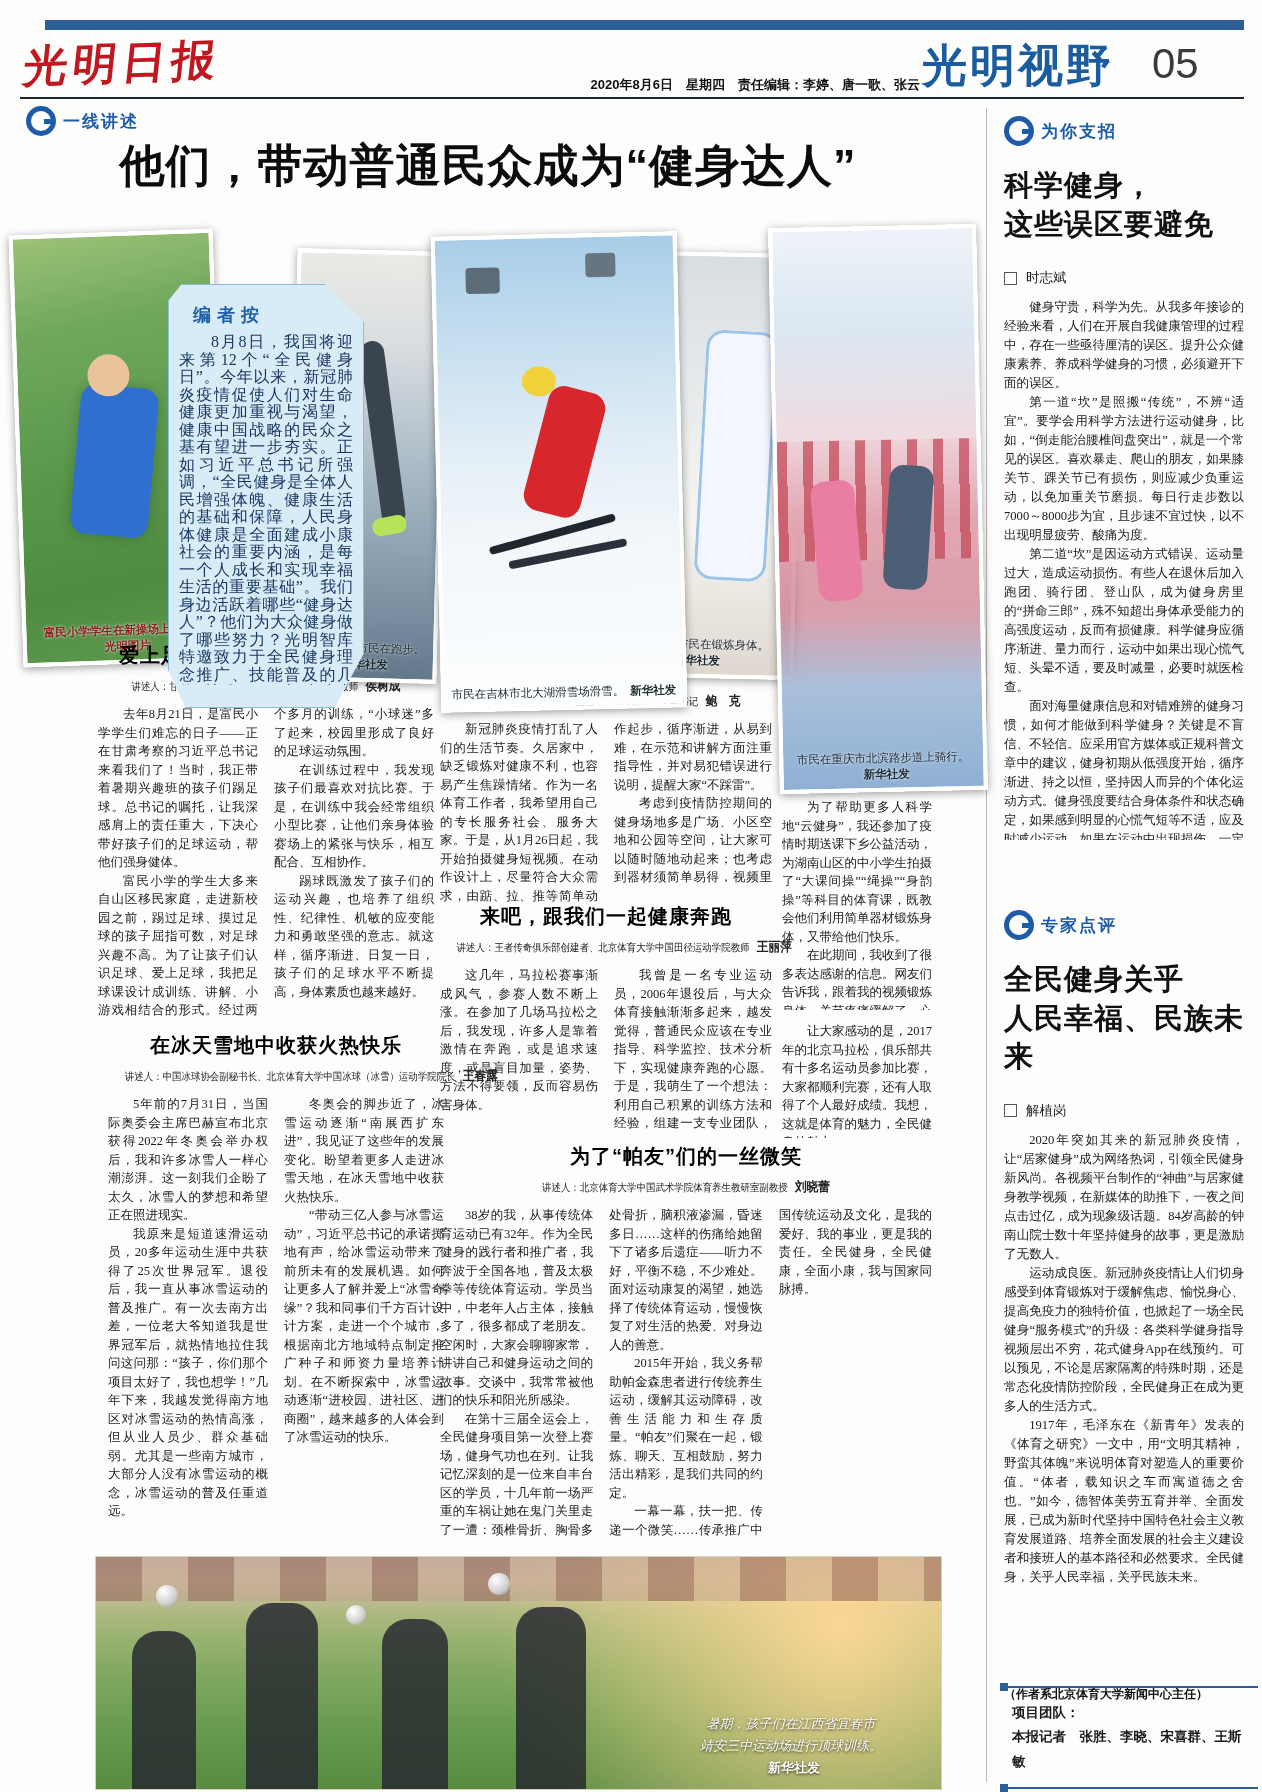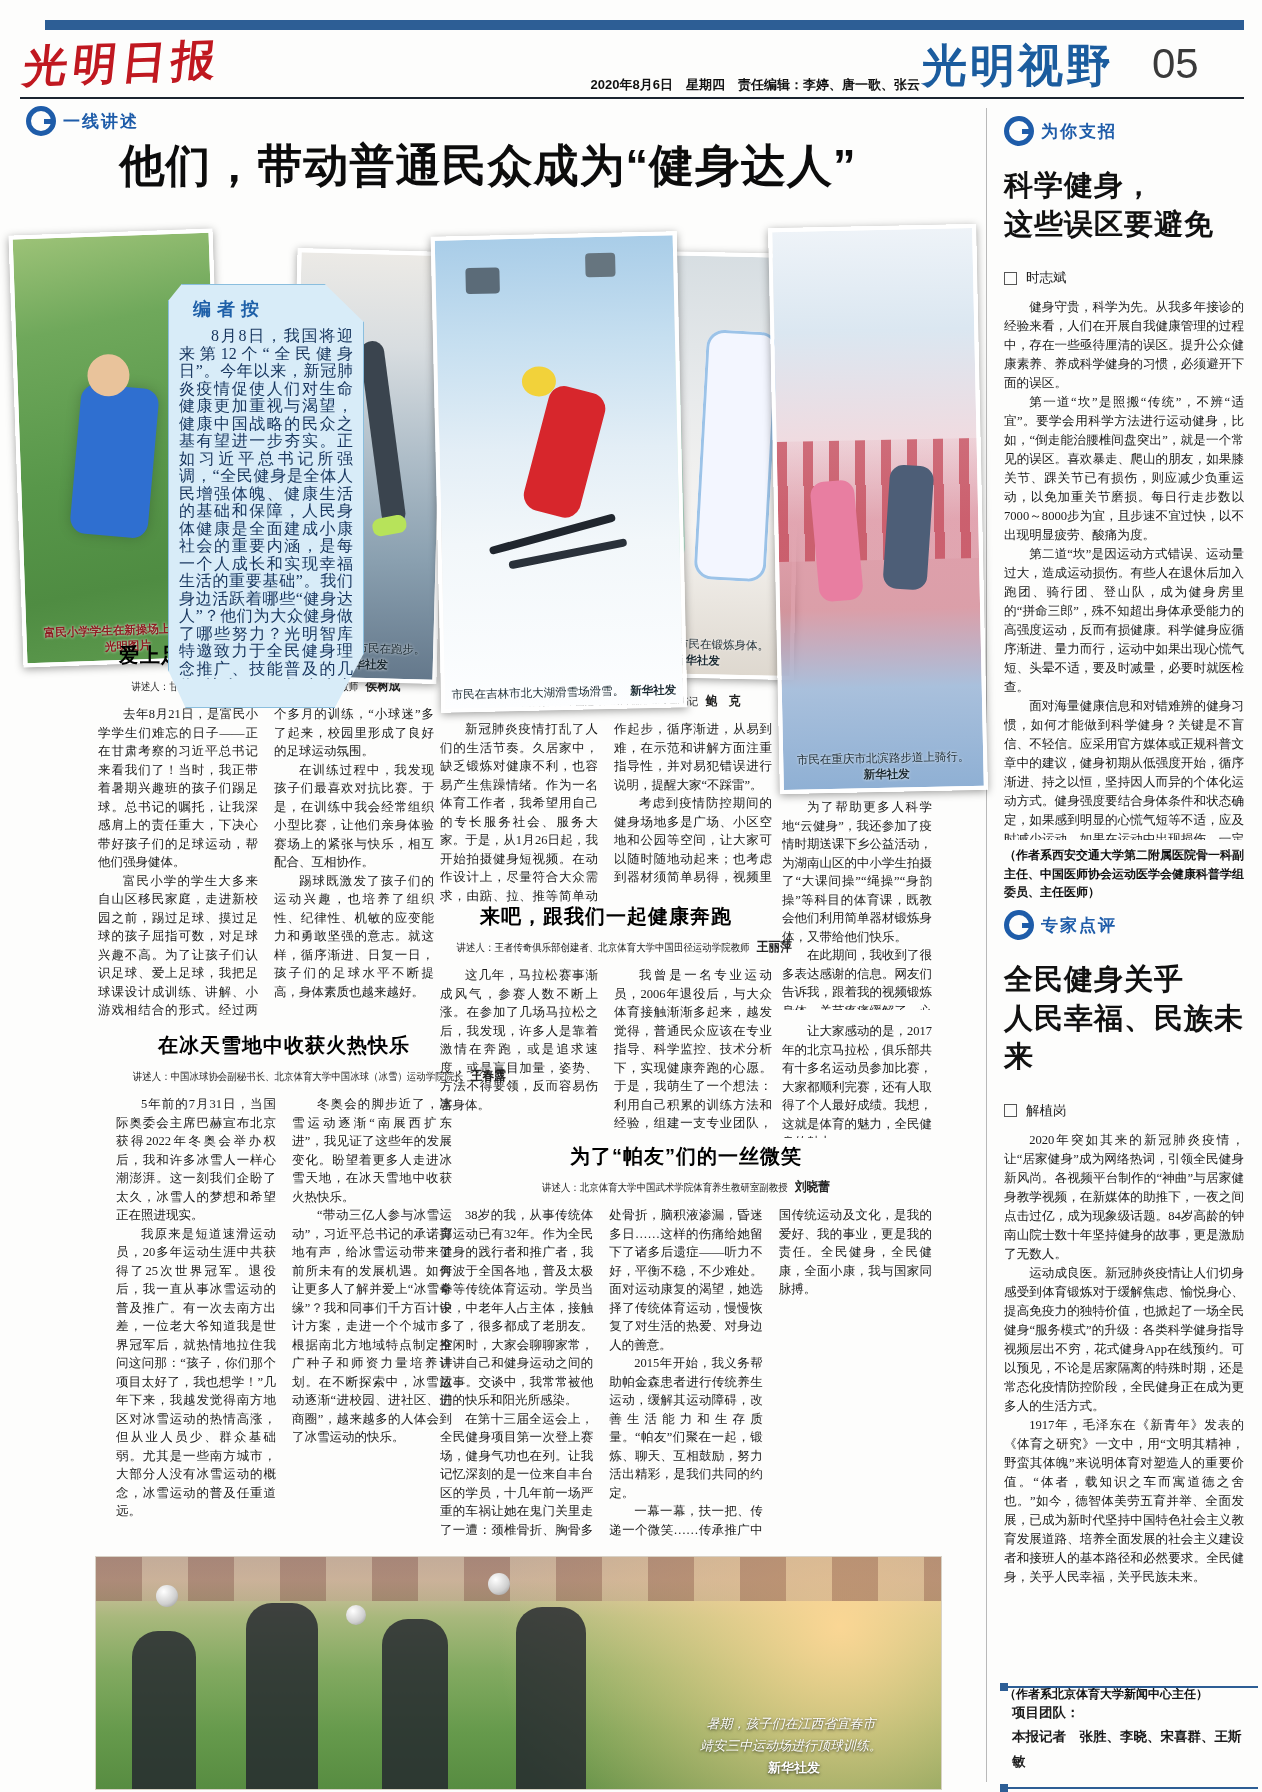--- a/index.html
+++ b/index.html
@@ -36,21 +36,21 @@
   .cap-red{color:#8f1d22;font-weight:bold;text-shadow:0 0 3px rgba(255,255,255,.95);}
   .cap strong{font-weight:bold;display:inline-block;margin-left:6px;}
   .deco{position:absolute;}
 
   #photo1{left:16px;top:232px;width:196px;height:424px;transform:rotate(-2deg);
           background:linear-gradient(170deg,#9cc277 0%,#6fa85b 22%,#58974a 55%,#4f8c42 80%,#5d9a4e 100%);}
   #photo2{left:292px;top:250px;width:142px;height:424px;transform:rotate(1.5deg);z-index:1;
           background:linear-gradient(180deg,#eceae6 0%,#d8dde0 22%,#aebdc8 48%,#8aa0b0 72%,#64788b 100%);}
   #editorbox{left:168px;top:284px;width:196px;height:424px;z-index:3;background:#d8ecf8;
              border:1px solid #8abede;clip-path:polygon(7% 0,80% 0,100% 9%,100% 87%,85% 100%,9% 100%,0 91%,0 4%);
-             padding:12px 10px 10px;box-sizing:border-box;}
+             padding:18px 10px 10px;box-sizing:border-box;}
   #editorbox h3{margin:0 0 6px 14px;color:#1d5fa8;font-size:18px;letter-spacing:6px;font-weight:bold;}
   #editorbox .note{font-size:16px;line-height:17.5px;text-align:justify;color:#16355e;text-indent:2em;
                    height:352px;overflow:hidden;}
   #photo3{left:436px;top:234px;width:238px;height:468px;transform:rotate(-1.3deg);z-index:2;
           background:linear-gradient(180deg,#a9cde8 0%,#c6dff0 22%,#e3eef6 45%,#f2f7fa 65%,#fdfeff 100%);}
   #photo4{left:598px;top:252px;width:192px;height:418px;transform:rotate(1.2deg);z-index:1;
           background:linear-gradient(180deg,#d7dee2 0%,#e9ebec 35%,#f6f4f1 65%,#ded8cf 100%);}
   #photo5{left:774px;top:226px;width:200px;height:558px;transform:rotate(-1.2deg);z-index:1;
           background:linear-gradient(180deg,#eef3f8 0%,#dbe7f1 18%,#f0dbe0 38%,#e0a0ac 52%,#c4607199 68%,#a9c0dc 82%,#8fb0d4 100%);}
 
@@ -62,21 +62,21 @@
           font-family:"Liberation Sans",sans-serif;transform:scaleX(.9);}
   .byline .name{font-size:13px;font-weight:bold;margin-left:8px;}
   .bodytxt{margin-top:10px;text-align:justify;font-size:12.5px;line-height:18.5px;overflow:hidden;column-fill:auto;}
   .bodytxt p{margin:0;text-indent:2em;}
   .cols2{column-count:2;column-gap:16px;}
   .cols3{column-count:3;column-gap:16px;}
   .cont{position:absolute;text-align:justify;font-size:12.5px;line-height:18.5px;overflow:hidden;}
   .cont p{margin:0;text-indent:2em;}
 
   #a1{left:98px;top:642px;width:336px;} #a1 .bodytxt{height:318px;}
-  #a3{left:116px;top:1032px;width:336px;} #a3 .bodytxt{height:452px;}
+  #a3{left:108px;top:1032px;width:336px;} #a3 .bodytxt{height:452px;}
   #a2{left:440px;top:630px;width:492px;} #a2 h2,#a2 .byline{width:332px;} #a2 .bodytxt{width:332px;height:200px;}
   #a2cont{left:782px;top:798px;width:150px;height:212px;}
   #a4{left:440px;top:903px;width:492px;} #a4 h2,#a4 .byline{width:332px;} #a4 .bodytxt{width:332px;height:168px;}
   #a4cont{left:782px;top:1022px;width:150px;height:116px;}
   #a5{left:440px;top:1143px;width:492px;} #a5 h2,#a5 .byline{width:492px;} #a5 .bodytxt{height:344px;}
 
   
   #bigphoto{left:95px;top:1556px;width:845px;height:232px;border:1px solid #d8d2c6;box-shadow:none;
             background:
               radial-gradient(circle at 88% 30%,rgba(255,216,150,.95),rgba(255,216,150,0) 45%),
@@ -270,21 +270,20 @@
   <div class="author">
     <span class="sq"></span>
     <span>时志斌</span>
   </div>
   <div class="sb-body">
       <p>健身守贵，科学为先。从我多年接诊的经验来看，人们在开展自我健康管理的过程中，存在一些亟待厘清的误区。提升公众健康素养、养成科学健身的习惯，必须避开下面的误区。</p>
       <p>第一道“坎”是照搬“传统”，不辨“适宜”。要学会用科学方法进行运动健身，比如，“倒走能治腰椎间盘突出”，就是一个常见的误区。喜欢暴走、爬山的朋友，如果膝关节、踝关节已有损伤，则应减少负重运动，以免加重关节磨损。每日行走步数以7000～8000步为宜，且步速不宜过快，以不出现明显疲劳、酸痛为度。</p>
       <p>第二道“坎”是因运动方式错误、运动量过大，造成运动损伤。有些人在退休后加入跑团、骑行团、登山队，成为健身房里的“拼命三郎”，殊不知超出身体承受能力的高强度运动，反而有损健康。科学健身应循序渐进、量力而行，运动中如果出现心慌气短、头晕不适，要及时减量，必要时就医检查。</p>
       <p>面对海量健康信息和对错难辨的健身习惯，如何才能做到科学健身？关键是不盲信、不轻信。应采用官方媒体或正规科普文章中的建议，健身初期从低强度开始，循序渐进、持之以恒，坚持因人而异的个体化运动方式。健身强度要结合身体条件和状态确定，如果感到明显的心慌气短等不适，应及时减少运动。如果在运动中出现损伤，一定要去正规医疗或康复机构诊治，无论是传统中医的康复理疗手法，还是现代医学诊疗技术，都能很好地解决常见损伤疾病，帮助恢复健康。</p>
     </div>
-  <div class="attrib">（作者系西安交通大学第二附属医院骨一科副主任、中国医师协会运动医学会健康科普学组委员、主任医师）</div>
 </div>
 
 <div class="sb" id="sb-expert">
   <div class="kicker">
     <span class="gicon"></span>
     <span>专家点评</span>
   </div>
   <div class="sb-title">
     <span>全民健身关乎</span><br>
     <span>人民幸福、民族未来</span>

